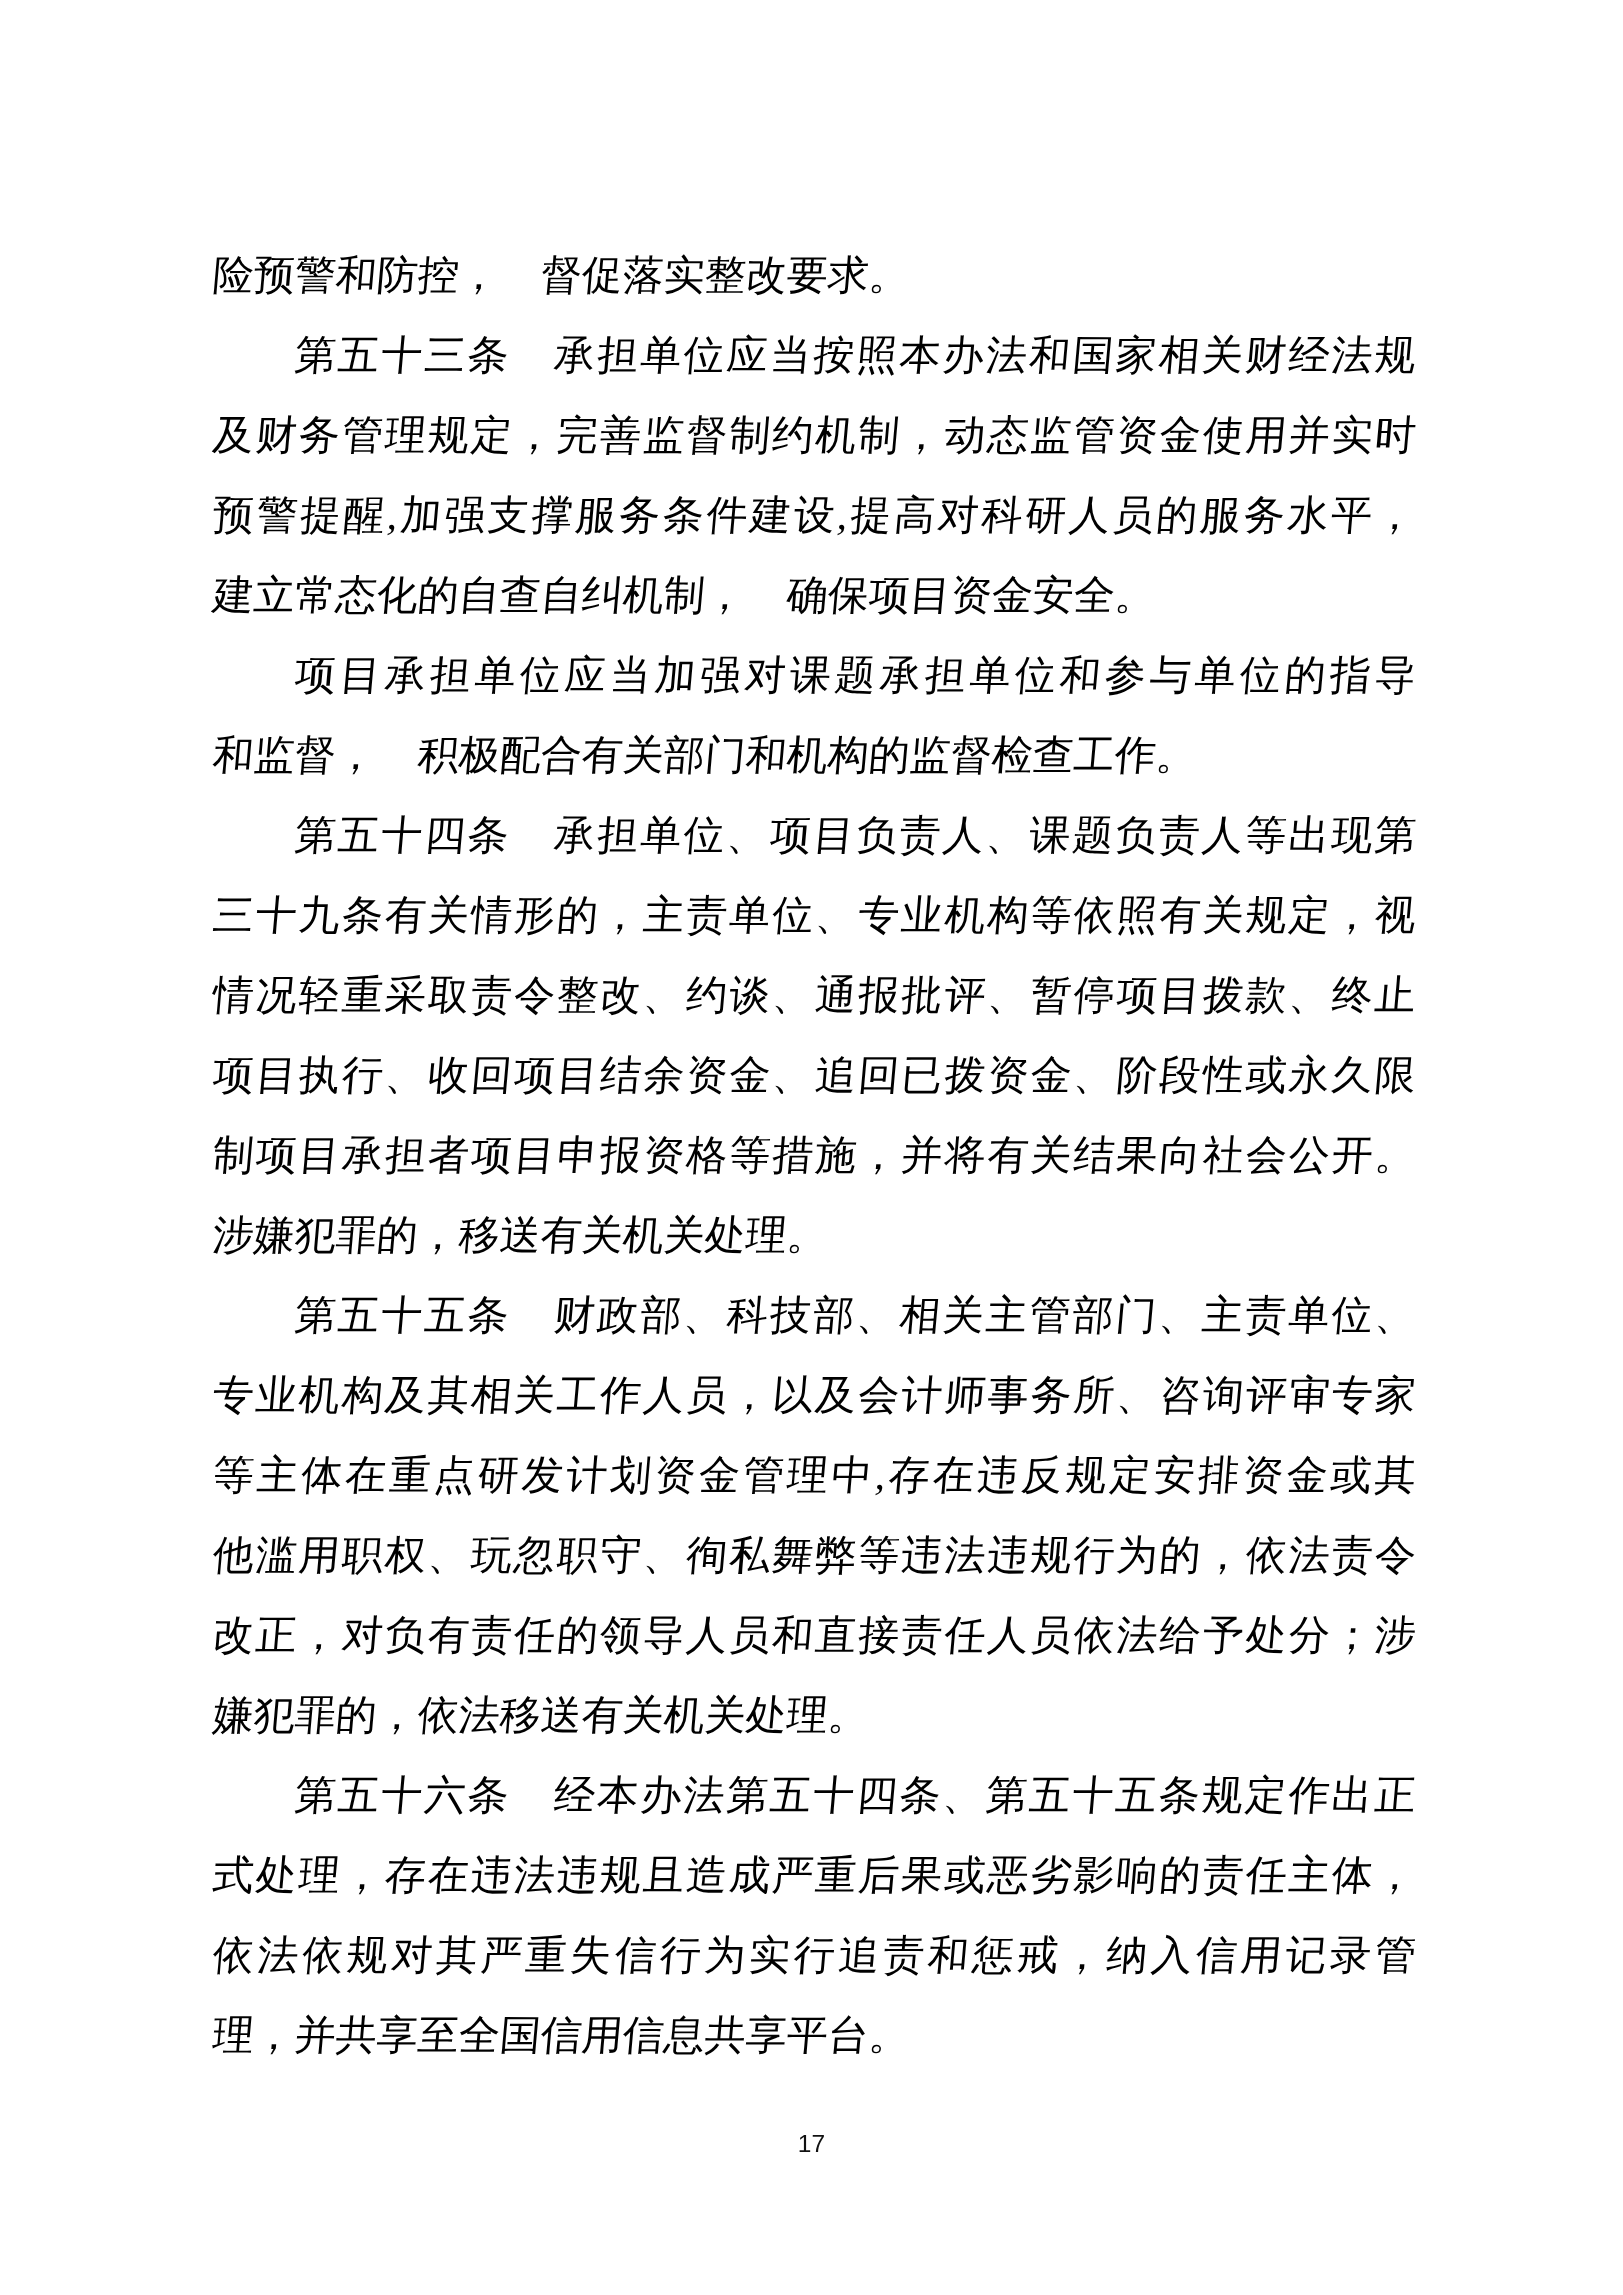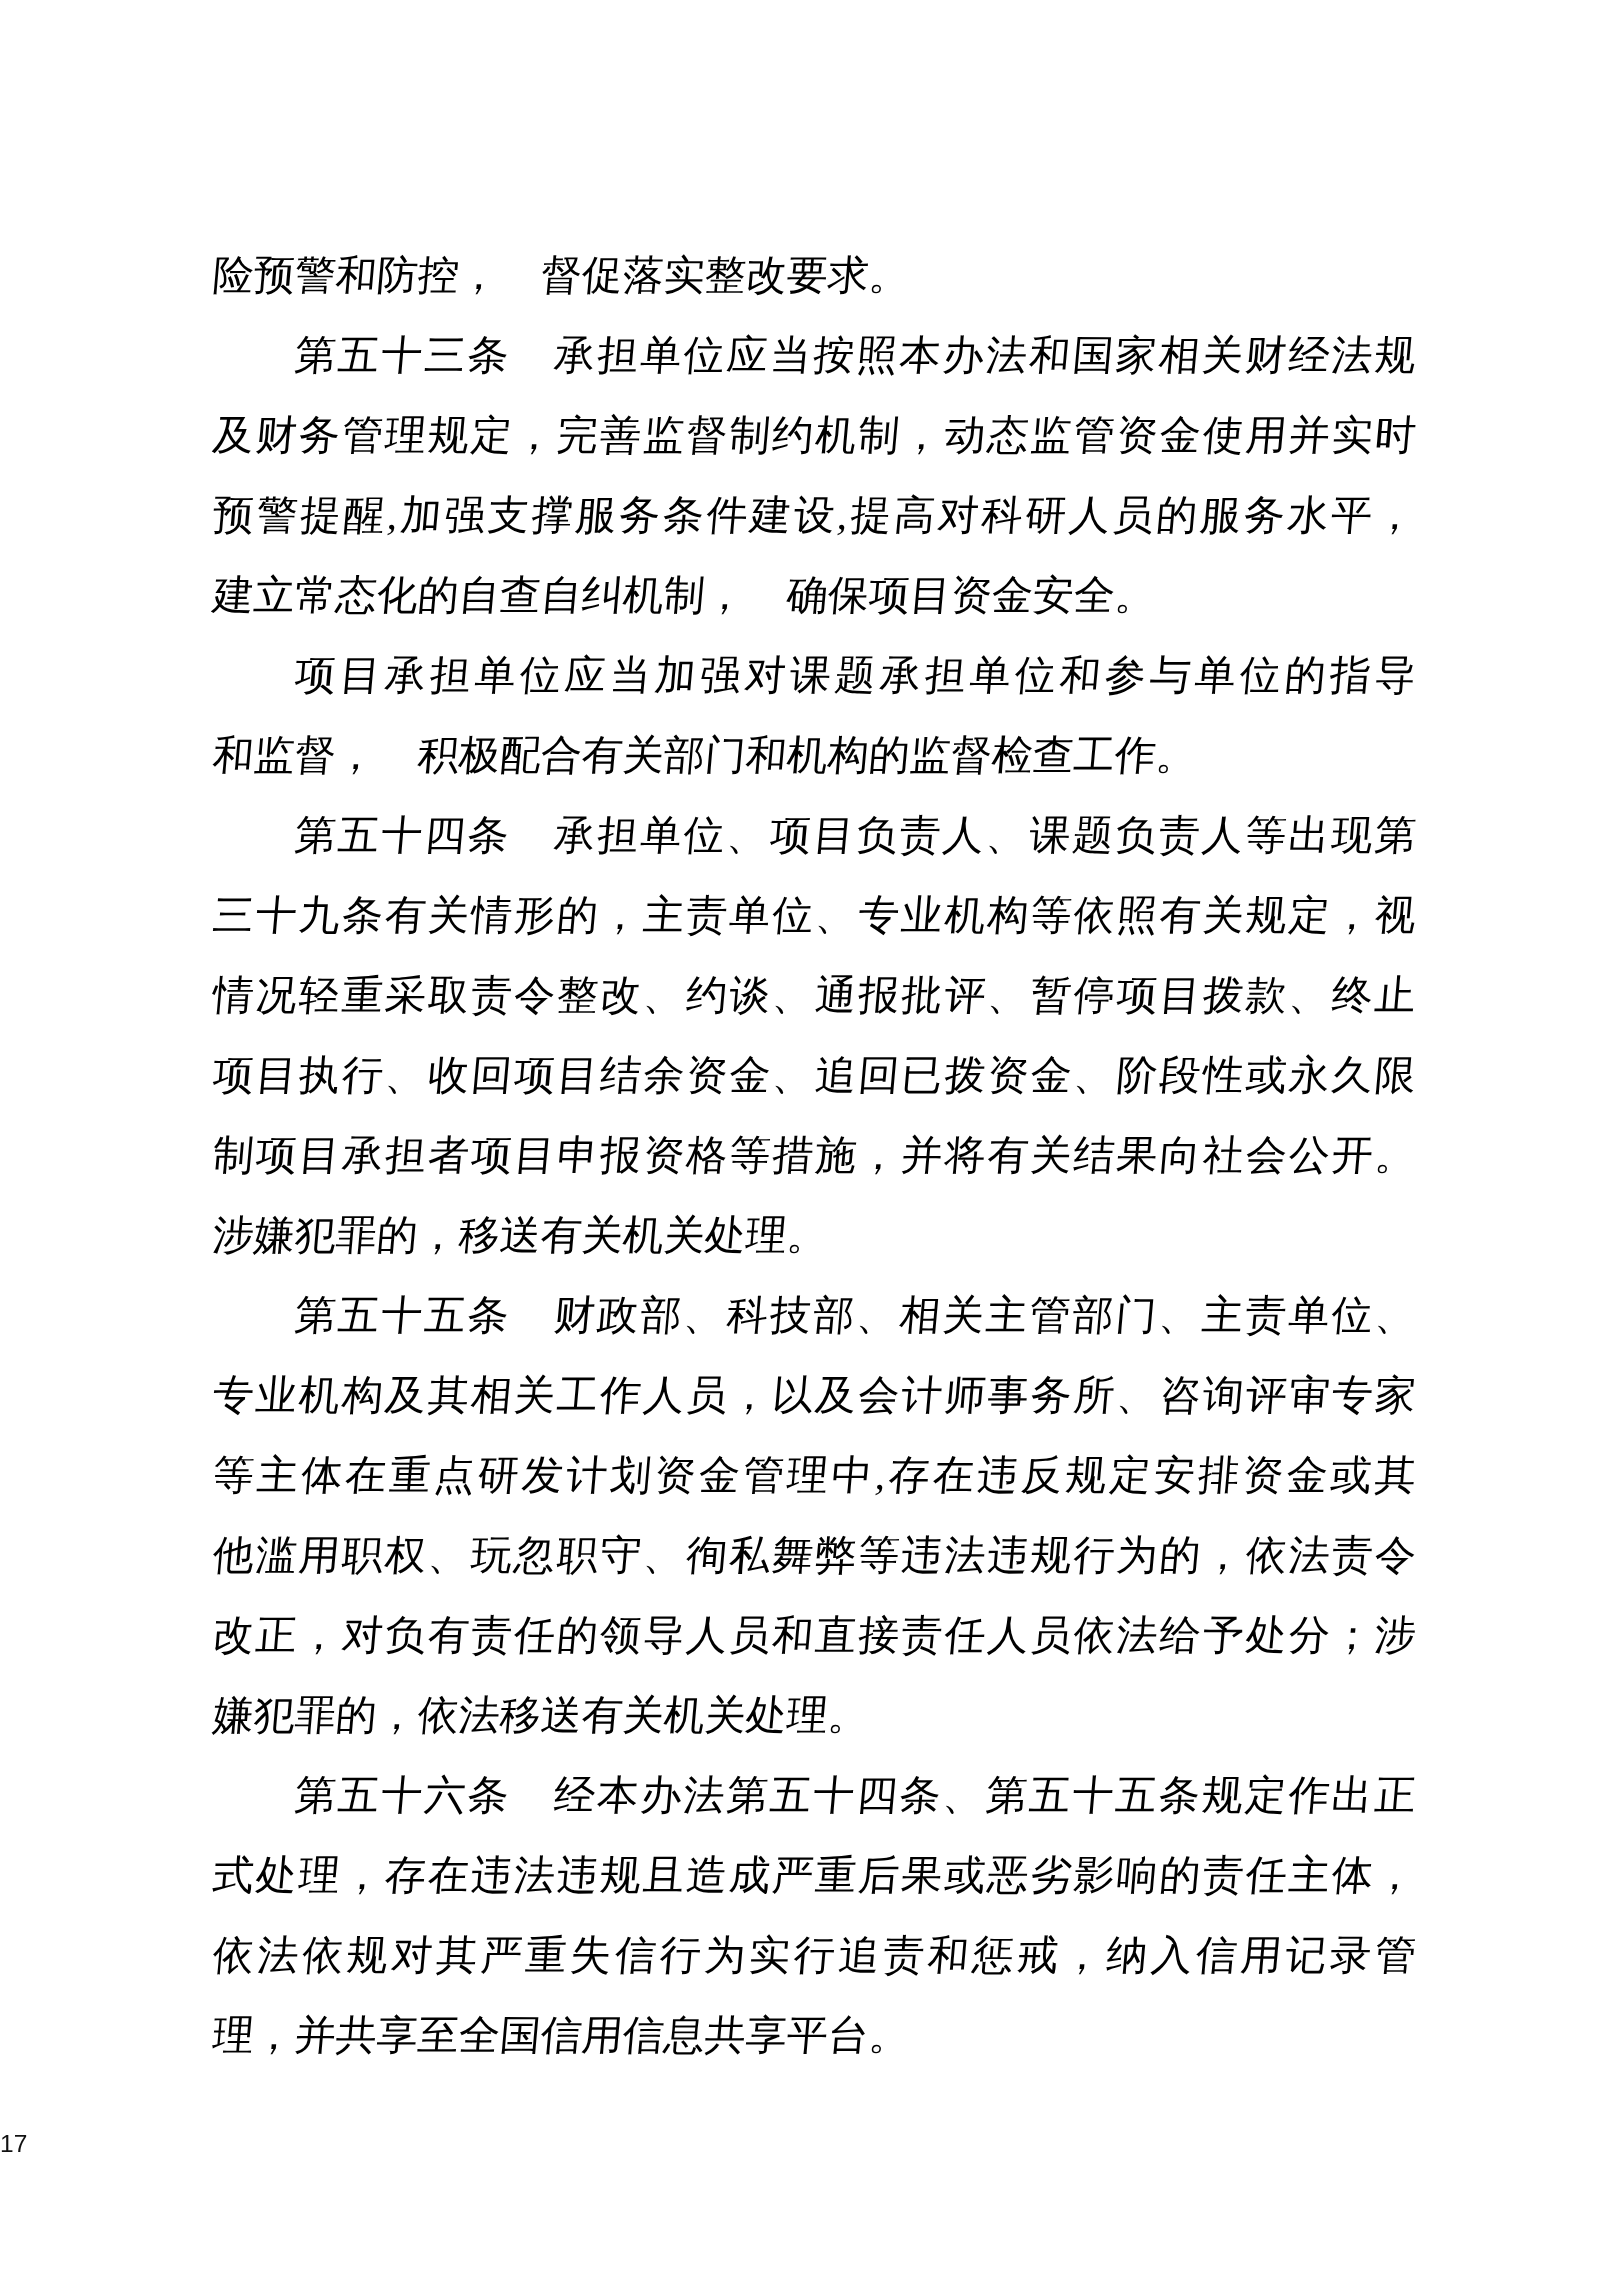--- a/index.html
+++ b/index.html
@@ -44,20 +44,21 @@
     text-align-last: justify;
   }
   .line.indent {
     text-indent: 82px;
   }
   .page-number {
     position: absolute;
     left: 0;
     top: 2130px;
     width: 100%;
+    text-align: center;
     font-size: 24.5px;
     line-height: 27.5px;
     font-family: "Liberation Sans", sans-serif;
     color: #111111;
   }
 </style>
 </head>
 <body>
 
 <div class="page">

